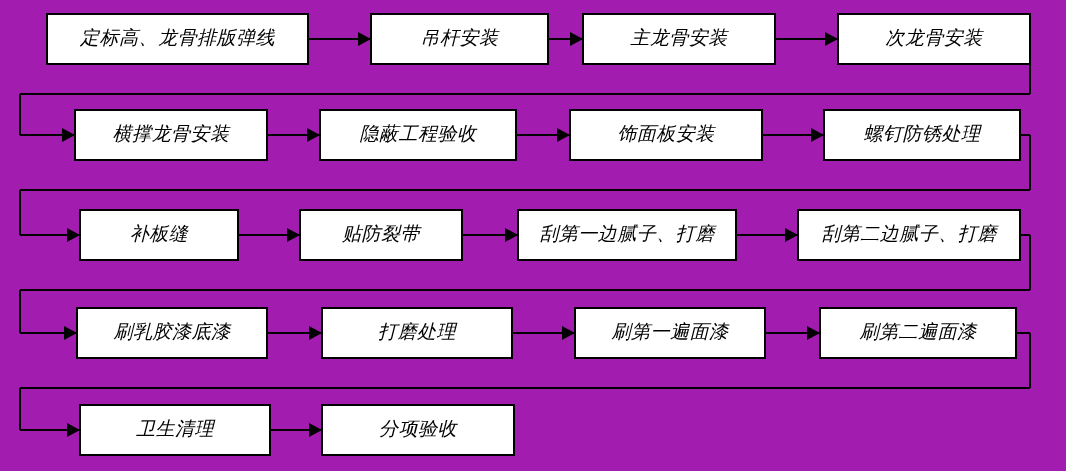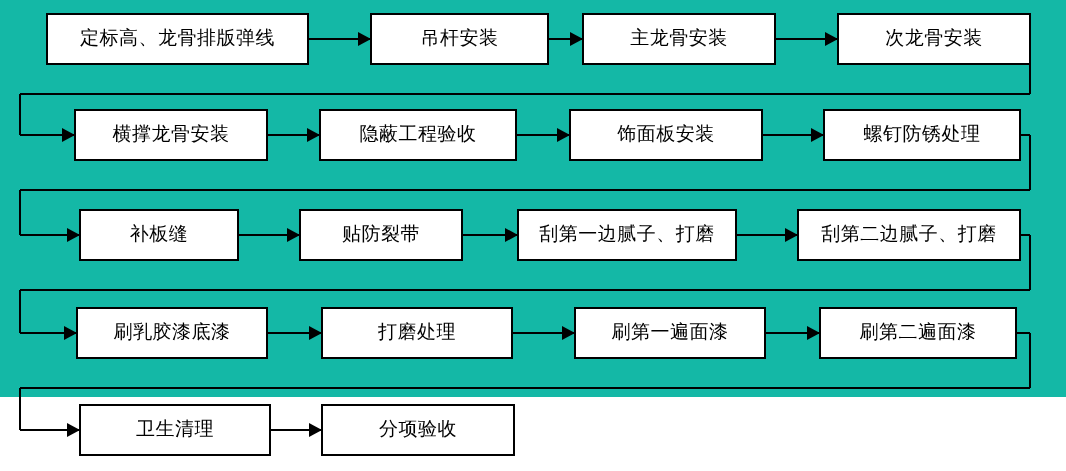--- a/index.html
+++ b/index.html
@@ -10,22 +10,23 @@
   }
   body {
     width: 1066px;
     height: 471px;
     font-family: "Liberation Serif", "DejaVu Serif", serif;
     overflow: hidden;
   }
   #flow-root {
     position: relative;
     width: 1066px;
-    height: 397px;
-    background: #14b8a6;
+    height: 471px;
+    background: #a21caf;
+    font-style: italic;
   }
   #flow-svg {
     position: absolute;
     left: 0;
     top: 0;
     width: 1066px;
     height: 471px;
     display: block;
   }
   .flow-box-rect {

